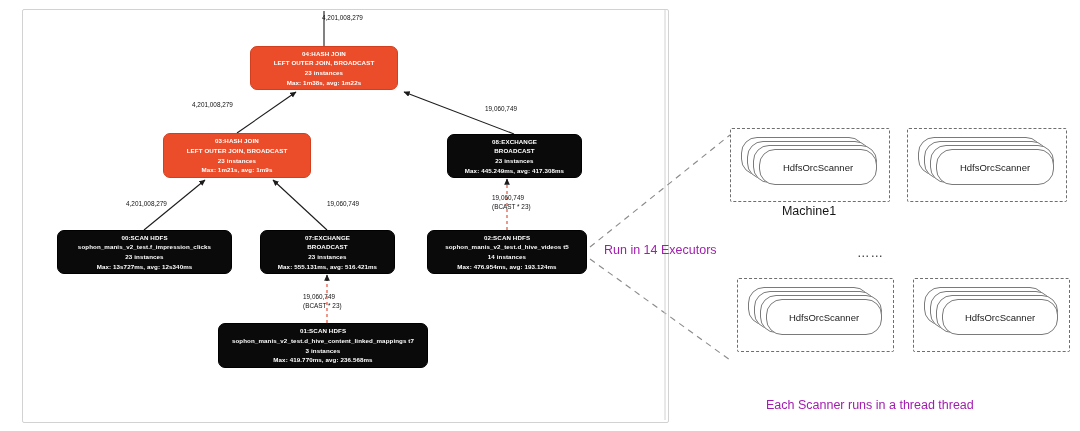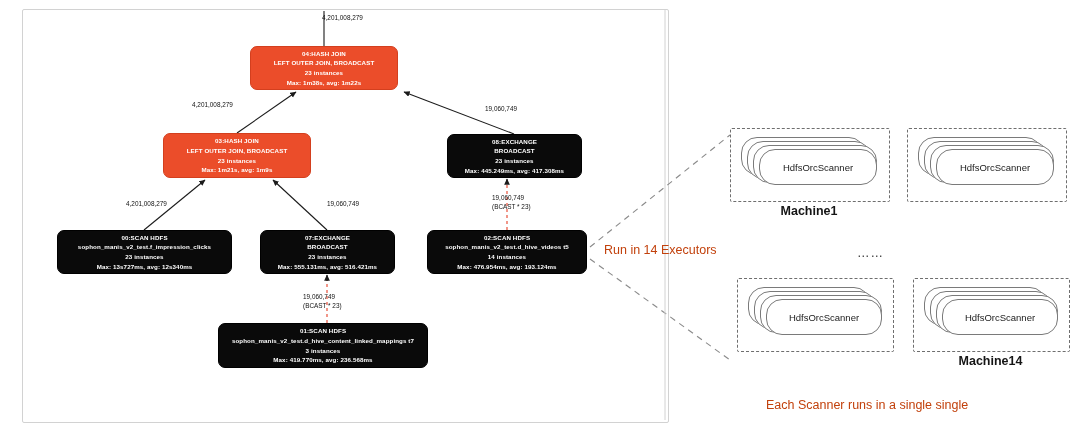--- a/index.html
+++ b/index.html
@@ -75,23 +75,22 @@
     background:#fff;
     box-sizing:border-box;
   }
   .card.front{
     display:flex;align-items:center;justify-content:center;
     font-size:9.5px;color:#1a1a1a;white-space:nowrap;
   }
   .mlabel{
     position:absolute;font-size:12.5px;color:#151515;white-space:nowrap;
     text-align:center;
-    font-weight:bold;
-  }
-  .rtext{position:absolute;color:#c2410c;white-space:nowrap;}
+  }
+  .rtext{position:absolute;color:#a21caf;white-space:nowrap;}
   #run-exec{left:604px;top:243px;font-size:12.5px;}
   #dots{left:857px;top:246px;font-size:12.5px;letter-spacing:1px;color:#333;}
   #footer-note{left:766px;top:398px;font-size:12.5px;}
 </style>
 </head>
 <body>
 
 <div class="root">
 
   <div class="plan-panel"></div>
@@ -222,17 +221,16 @@
   </div>
 
   <div class="machine" style="left:913px;top:278px;width:155px;height:72px;">
     <div class="stack">
       <div class="card" style="left:10px;top:8px;width:122px;height:38px;"></div>
       <div class="card" style="left:16px;top:12px;width:122px;height:38px;"></div>
       <div class="card" style="left:22px;top:16px;width:122px;height:38px;"></div>
       <div class="card front" style="left:28px;top:20px;width:116px;height:36px;">HdfsOrcScanner</div>
     </div>
   </div>
-  <div class="mlabel" style="left:913px;top:354px;width:155px;">Machine14</div>
-
-  <div class="rtext" id="footer-note">Each Scanner runs in a single single</div>
+
+  <div class="rtext" id="footer-note">Each Scanner runs in a thread thread</div>
 
 </div>
 
 </body></html>

